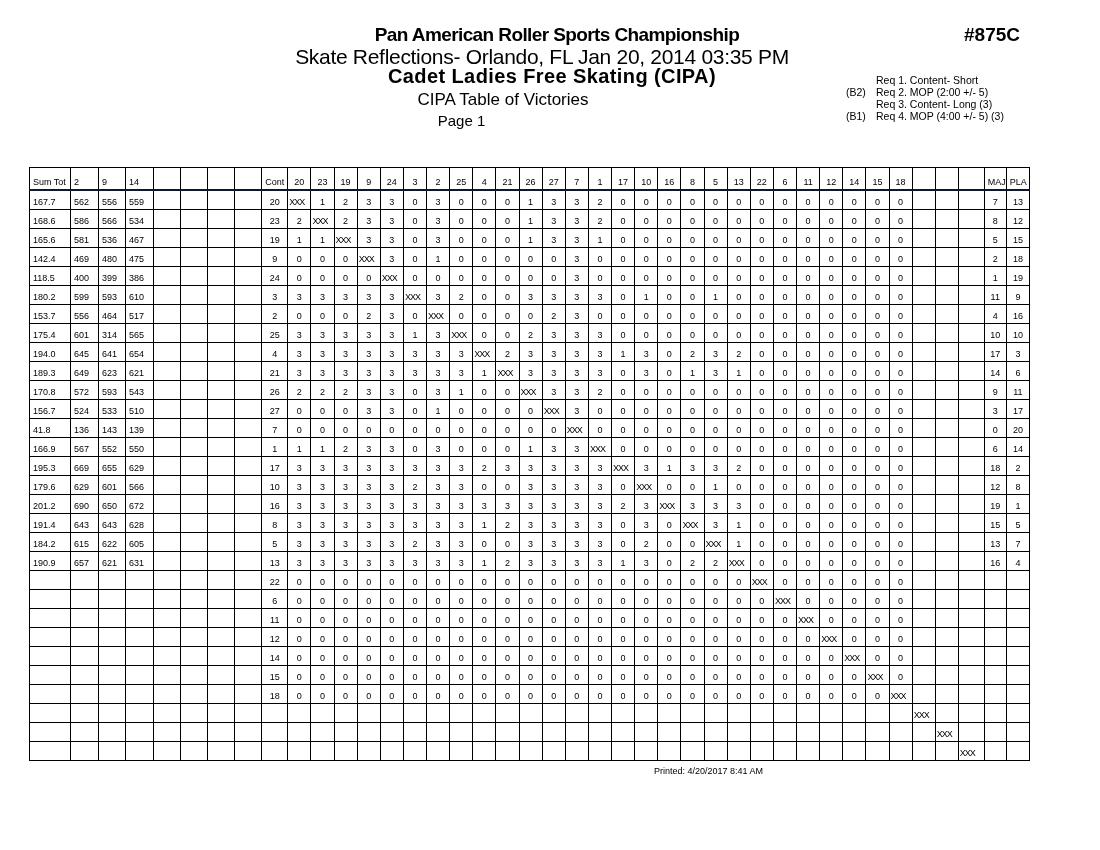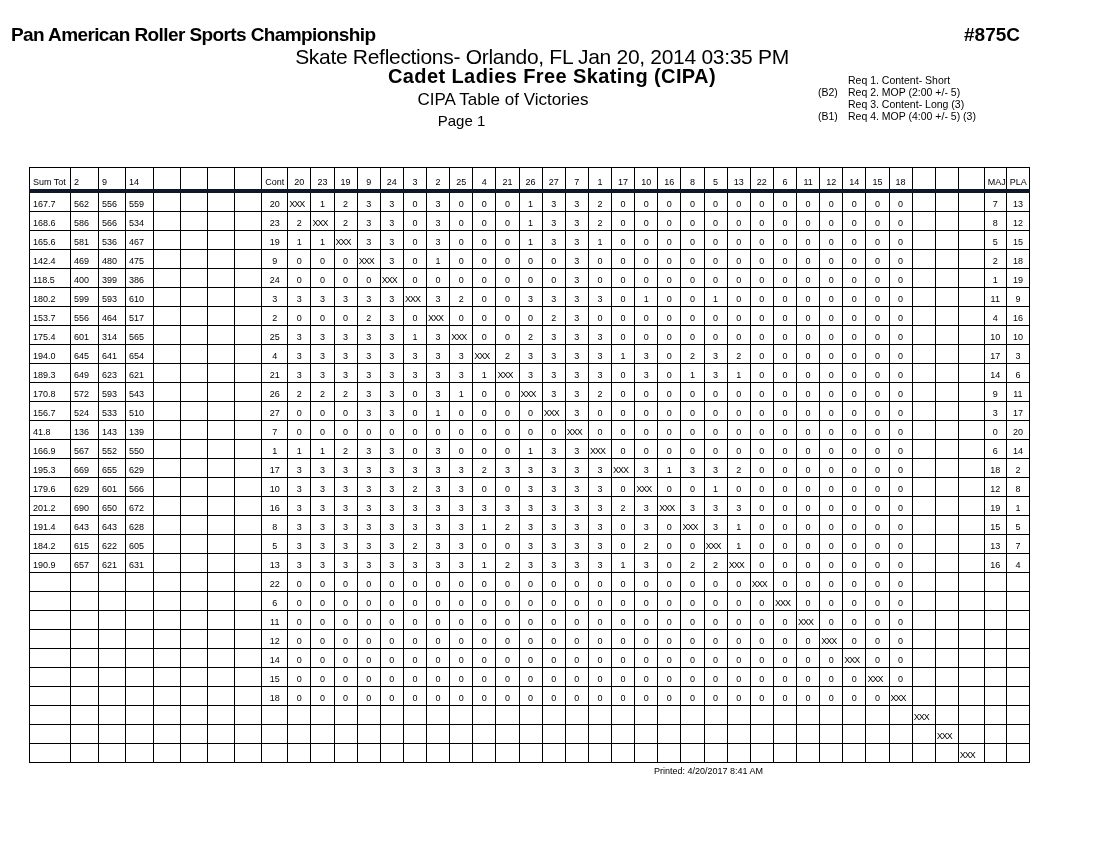--- a/index.html
+++ b/index.html
@@ -1,37 +1,37 @@
 <!DOCTYPE html>
 <html><head>
 <meta charset="utf-8">
 <style>
   html, body { margin: 0; padding: 0; background: #ffffff; }
   body { width: 1100px; height: 850px; position: relative; overflow: hidden; font-family: "Liberation Sans", sans-serif; color: #000; }
   .hdr { position: absolute; white-space: nowrap; }
-  .t1 { left: 0; width: 1100px; top: 24px; text-align: left; font-weight: bold; font-size: 19px; letter-spacing: -0.6px; padding-left: 8px; box-sizing: border-box; }
+  .t1 { left: 0; width: 1100px; top: 24px; text-align: center; font-weight: bold; font-size: 19px; letter-spacing: -0.6px; padding-left: 8px; box-sizing: border-box; }
   .t1 span { display: inline-block; transform: translateX(3px); }
   .t2 { left: 0; width: 1100px; top: 45px; text-align: center; font-size: 21px; letter-spacing: -0.3px; }
   .t2 span { display: inline-block; transform: translateX(-8px); }
   .t3 { left: 0; width: 1100px; top: 65px; text-align: center; font-weight: bold; font-size: 20px; letter-spacing: 0.4px; }
   .t3 span { display: inline-block; transform: translateX(2px); }
   .t4 { left: 0; width: 1012px; top: 90px; text-align: center; font-size: 17px; }
   .t4 span { display: inline-block; transform: translateX(-3px); }
   .t5 { left: 0; width: 951px; top: 112px; text-align: center; font-size: 15px; }
   .t5 span { display: inline-block; transform: translateX(-14px); }
   .docnum { left: 964px; top: 24px; font-weight: bold; font-size: 19px; }
   .reqs { position: absolute; left: 818px; top: 74px; font-size: 10.5px; line-height: 12px; }
-  .req-row { display: flex; white-space: nowrap; }
+  .req-row { display: flex; white-space: nowrap; margin-left: 28px; }
   .req-tag { width: 30px; }
   .printed { position: absolute; left: 654px; top: 766px; font-size: 9px; white-space: nowrap; }
 
   table.grid { position: absolute; left: 29px; top: 167px; border-collapse: collapse; table-layout: fixed; width: 1001px; }
   table.grid td { border: 1px solid #000; font-size: 9px; height: 18px; padding: 0 0 0 3px; white-space: nowrap; overflow: hidden; vertical-align: bottom; line-height: 14px; }
   table.grid td.c { text-align: center; padding: 0; }
-  table.grid tr.head td { height: 21px; border-bottom: 4px solid #0f172a; font-size: 9px; }
+  table.grid tr.head td { height: 21px; border-bottom: 2px solid #0f172a; font-size: 9px; }
   table.grid td.xxx { font-size: 9px; letter-spacing: -1px; text-align: left; padding-left: 1px; }
   table.grid td.num { text-align: center; padding: 0; }
 </style>
 </head>
 <body>
 
 <div class="hdr t1"><span>Pan American Roller Sports Championship</span></div>
 <div class="hdr t2"><span>Skate Reflections- Orlando, FL  Jan 20, 2014  03:35 PM</span></div>
 <div class="hdr t3"><span>Cadet Ladies Free Skating (CIPA)</span></div>
 <div class="hdr t4"><span>CIPA Table of Victories</span></div>

